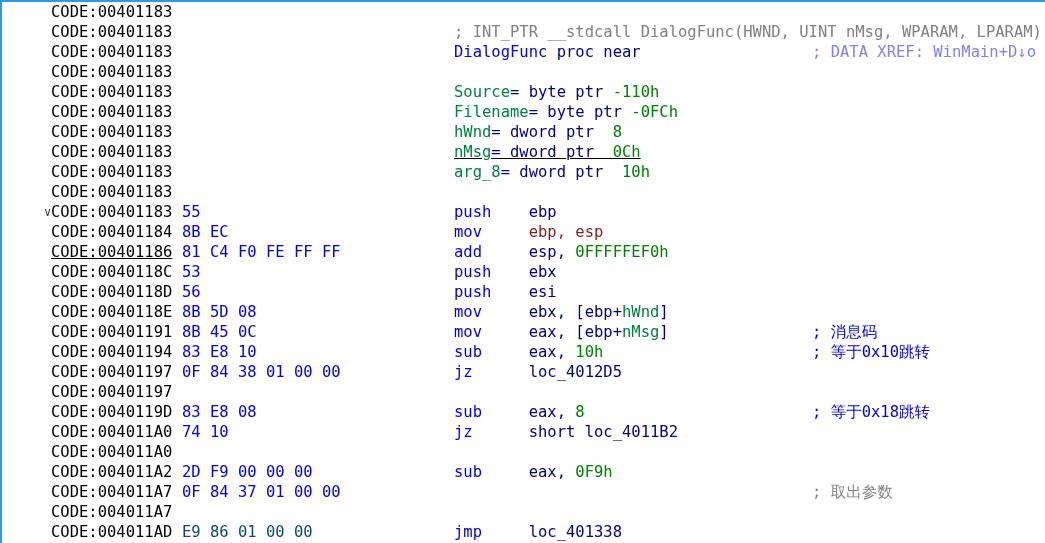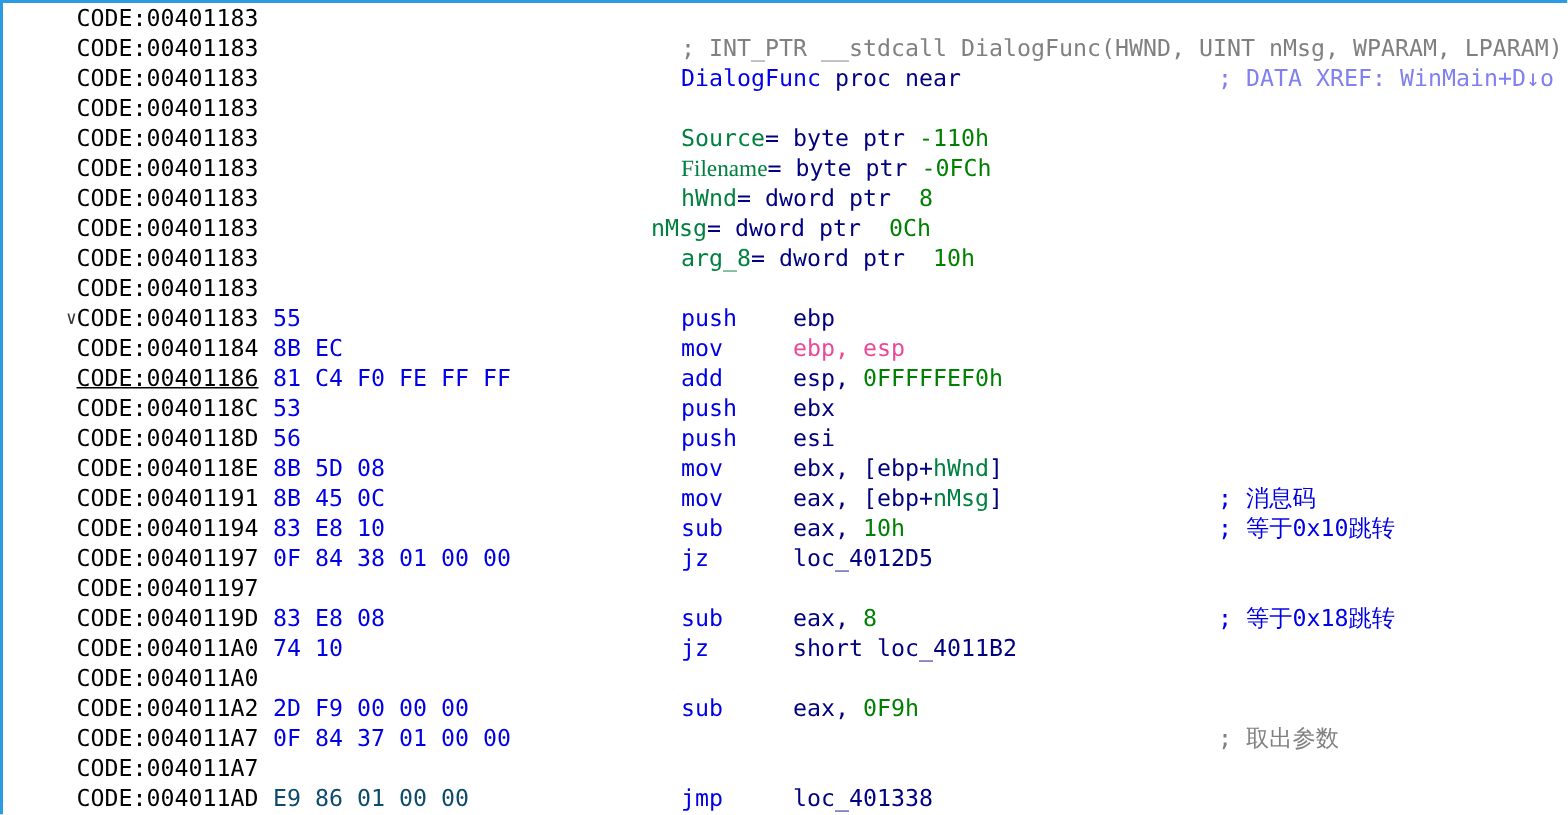--- a/index.html
+++ b/index.html
@@ -46,47 +46,47 @@
     </div>
     <div class="row">
       <span class="cell" style="left: 7px; color: rgb(0, 0, 0);">CODE:00401183</span>
     </div>
     <div class="row">
       <span class="cell" style="left: 7px; color: rgb(0, 0, 0);">CODE:00401183</span>
       <span class="cell" style="left: 410px;"><span style="color: rgb(0, 128, 64); cursor: pointer;">Source</span><span style="color: rgb(0, 0, 128);">= </span><span style="color: rgb(0, 0, 128);">byte ptr </span><span style="color: rgb(0, 128, 0);">-110h</span></span>
     </div>
     <div class="row">
       <span class="cell" style="left: 7px; color: rgb(0, 0, 0);">CODE:00401183</span>
-      <span class="cell" style="left: 410px;"><span style="color: rgb(0, 128, 64); cursor: pointer; font-family: Liberation Serif, serif;">Filename</span><span style="color: rgb(0, 0, 128);">= </span><span style="color: rgb(0, 0, 128);">byte ptr </span><span style="color: rgb(0, 128, 0);">-0FCh</span></span>
+      <span class="cell" style="left: 410px;"><span style="color: rgb(0, 128, 64); cursor: pointer;">Filename</span><span style="color: rgb(0, 0, 128);">= </span><span style="color: rgb(0, 0, 128);">byte ptr </span><span style="color: rgb(0, 128, 0);">-0FCh</span></span>
     </div>
     <div class="row">
       <span class="cell" style="left: 7px; color: rgb(0, 0, 0);">CODE:00401183</span>
       <span class="cell" style="left: 410px;"><span style="color: rgb(0, 128, 64); cursor: pointer;">hWnd</span><span style="color: rgb(0, 0, 128);">= </span><span style="color: rgb(0, 0, 128);">dword ptr  </span><span style="color: rgb(0, 128, 0);">8</span></span>
     </div>
     <div class="row">
       <span class="cell" style="left: 7px; color: rgb(0, 0, 0);">CODE:00401183</span>
-      <span class="cell" style="left: 390px;"><span style="color: rgb(0, 128, 64); cursor: pointer;">nMsg</span><span style="color: rgb(0, 0, 128);">= </span><span style="color: rgb(0, 0, 128);">dword ptr  </span><span style="color: rgb(0, 128, 0);">0Ch</span></span>
+      <span class="cell" style="left: 410px; text-decoration: underline;"><span style="color: rgb(0, 128, 64); cursor: pointer;">nMsg</span><span style="color: rgb(0, 0, 128);">= </span><span style="color: rgb(0, 0, 128);">dword ptr  </span><span style="color: rgb(0, 128, 0);">0Ch</span></span>
     </div>
     <div class="row">
       <span class="cell" style="left: 7px; color: rgb(0, 0, 0);">CODE:00401183</span>
       <span class="cell" style="left: 410px;"><span style="color: rgb(0, 128, 64); cursor: pointer;">arg_8</span><span style="color: rgb(0, 0, 128);">= </span><span style="color: rgb(0, 0, 128);">dword ptr  </span><span style="color: rgb(0, 128, 0);">10h</span></span>
     </div>
     <div class="row">
       <span class="cell" style="left: 7px; color: rgb(0, 0, 0);">CODE:00401183</span>
     </div>
     <div class="row">
       <span class="cell marker" style="left: 0px; color: rgb(58, 58, 58); cursor: pointer;">∨</span>
       <span class="cell" style="left: 7px; color: rgb(0, 0, 0);">CODE:00401183</span>
       <span class="cell" style="left: 138px; color: rgb(0, 0, 232);">55</span>
       <span class="cell" style="left: 410px;"><span style="color: rgb(0, 0, 232);">push    </span><span style="color: rgb(0, 0, 128);">ebp</span></span>
     </div>
     <div class="row">
       <span class="cell" style="left: 7px; color: rgb(0, 0, 0);">CODE:00401184</span>
       <span class="cell" style="left: 138px; color: rgb(0, 0, 232);">8B EC</span>
-      <span class="cell" style="left: 410px;"><span style="color: rgb(0, 0, 232);">mov     </span><span style="color: #ec4899; text-align: right;">ebp, esp</span></span>
+      <span class="cell" style="left: 410px;"><span style="color: rgb(0, 0, 232);">mov     </span><span style="color: #7f1d1d; text-align: right;">ebp, esp</span></span>
     </div>
     <div class="row">
       <span class="cell" style="left: 7px; color: rgb(0, 0, 0); text-decoration: underline;">CODE:00401186</span>
       <span class="cell" style="left: 138px; color: rgb(0, 0, 232);">81 C4 F0 FE FF FF</span>
       <span class="cell" style="left: 410px;"><span style="color: rgb(0, 0, 232);">add     </span><span style="color: rgb(0, 0, 128);">esp, </span><span style="color: rgb(0, 128, 0);">0FFFFFEF0h</span></span>
     </div>
     <div class="row">
       <span class="cell" style="left: 7px; color: rgb(0, 0, 0);">CODE:0040118C</span>
       <span class="cell" style="left: 138px; color: rgb(0, 0, 232);">53</span>
       <span class="cell" style="left: 410px;"><span style="color: rgb(0, 0, 232);">push    </span><span style="color: rgb(0, 0, 128);">ebx</span></span>

